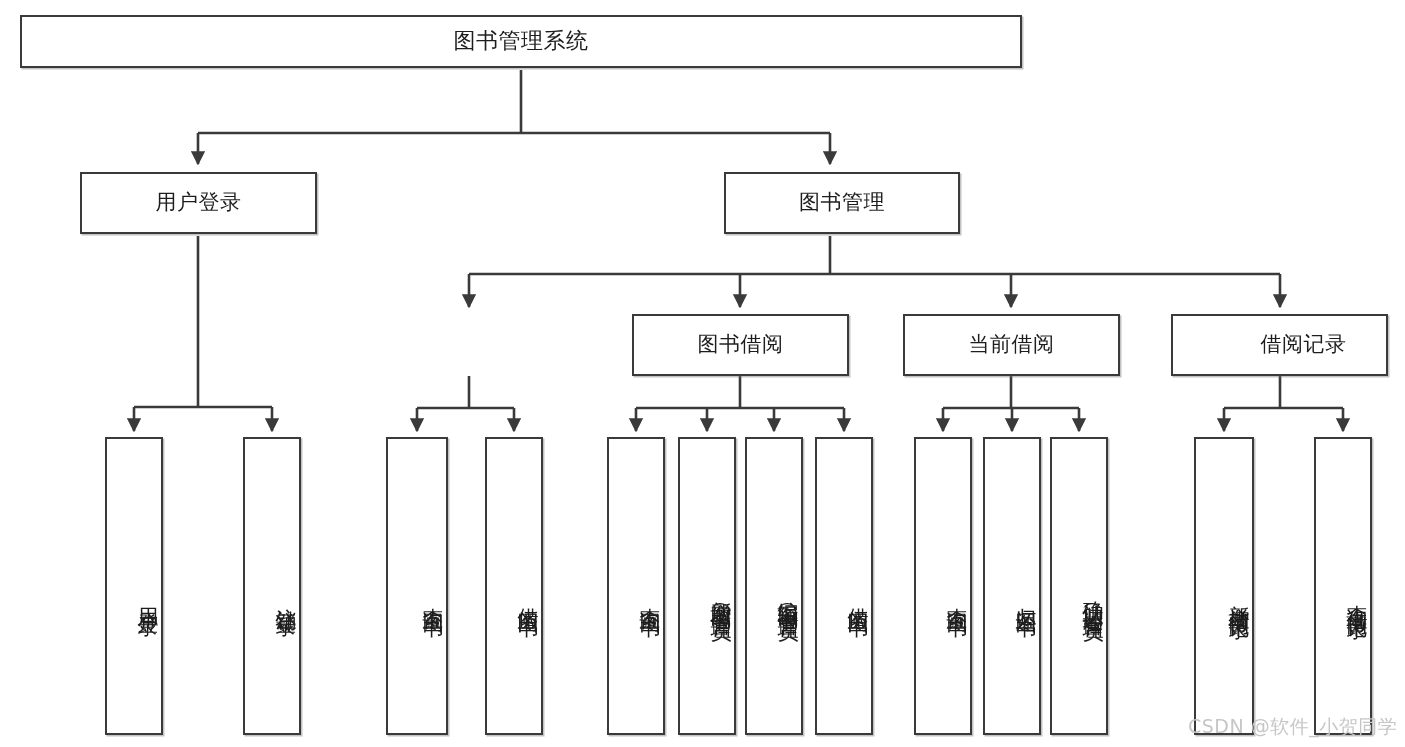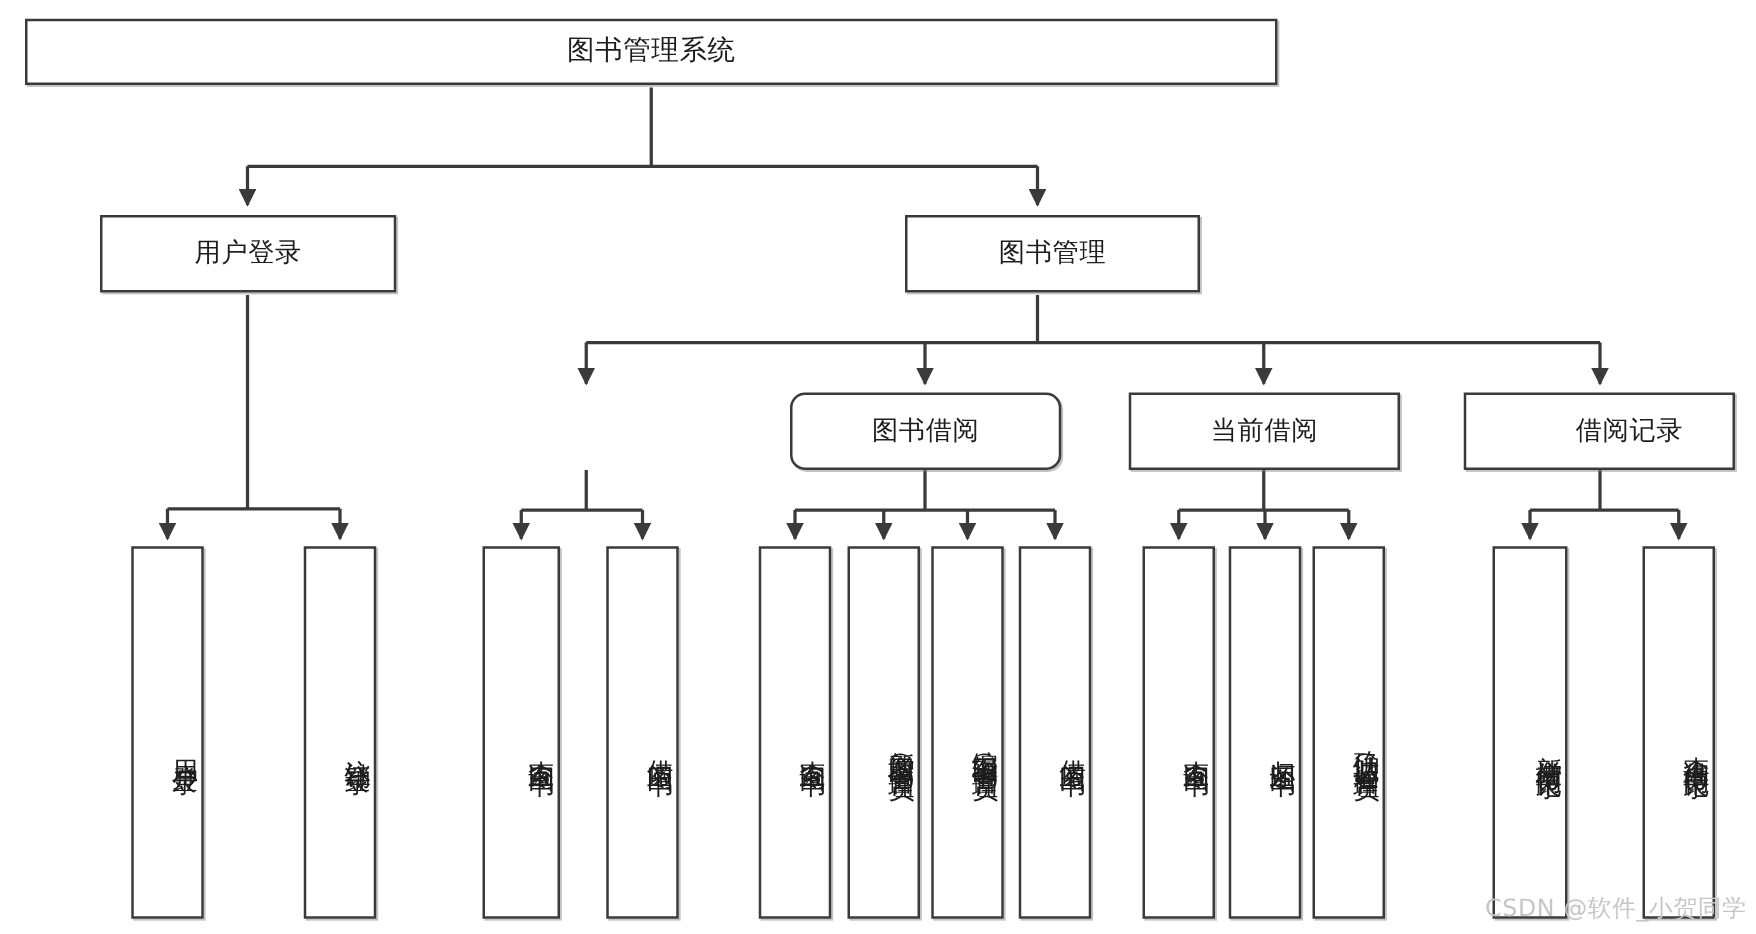--- a/index.html
+++ b/index.html
@@ -121,21 +121,21 @@
     </g>
   </svg>
 
   <div class="node root horizontal" style="left:20px; top:15px; width:1002px; height:53px;">图书管理系统</div>
 
   <div class="node horizontal" style="left:80px; top:172px; width:237px; height:62px;">用户登录</div>
 
   <div class="node horizontal" style="left:711px; top:172px; width:236px; height:62px;margin-left:13px;">图书管理</div>
 
 
-  <div class="node horizontal" style="left:632px; top:314px; width:217px; height:62px;border-radius:12px;">图书借阅</div>
+  <div class="node horizontal" style="left:632px; top:314px; width:217px; height:62px;">图书借阅</div>
 
   <div class="node horizontal" style="left:903px; top:314px; width:217px; height:62px;">当前借阅</div>
 
   <div class="node horizontal" style="left:1171px; top:314px; width:217px; height:62px;padding-left:48px;">借阅记录</div>
 
   <div class="node vertical" style="left:105px; top:437px; width:58px; height:298px;">用户登录</div>
 
   <div class="node vertical" style="left:243px; top:437px; width:58px; height:298px;">注销登录</div>
 
   <div class="node vertical" style="left:386px; top:437px; width:62px; height:298px;">查询图书</div>

